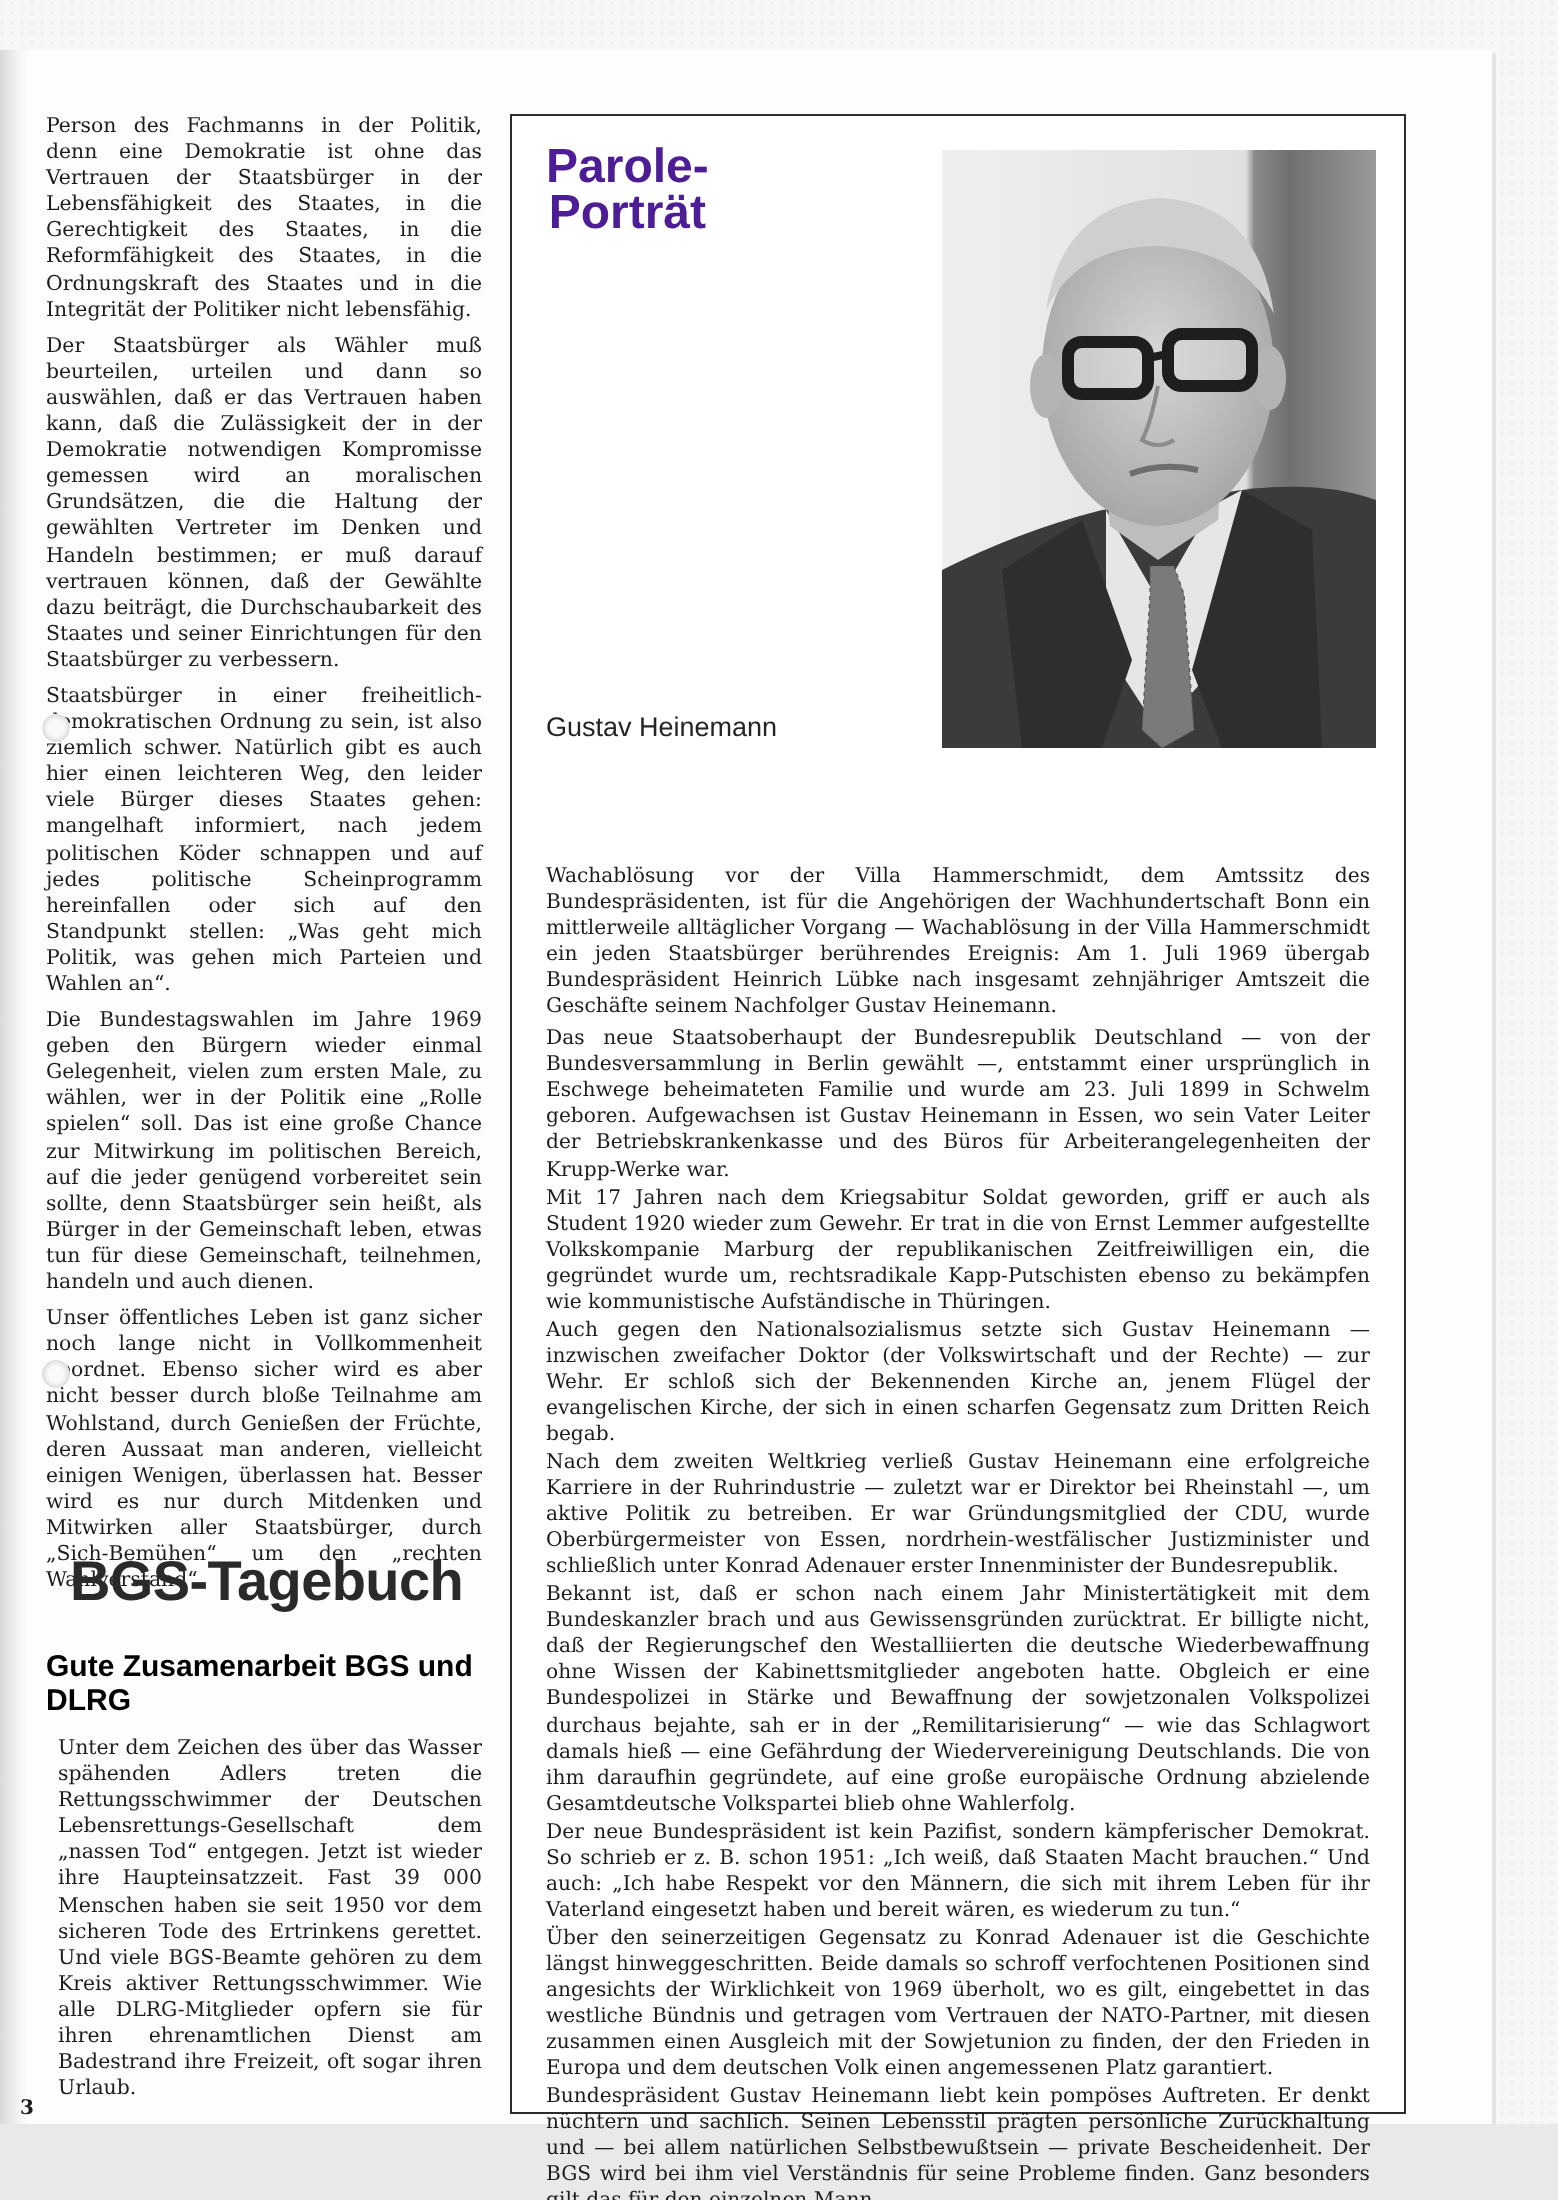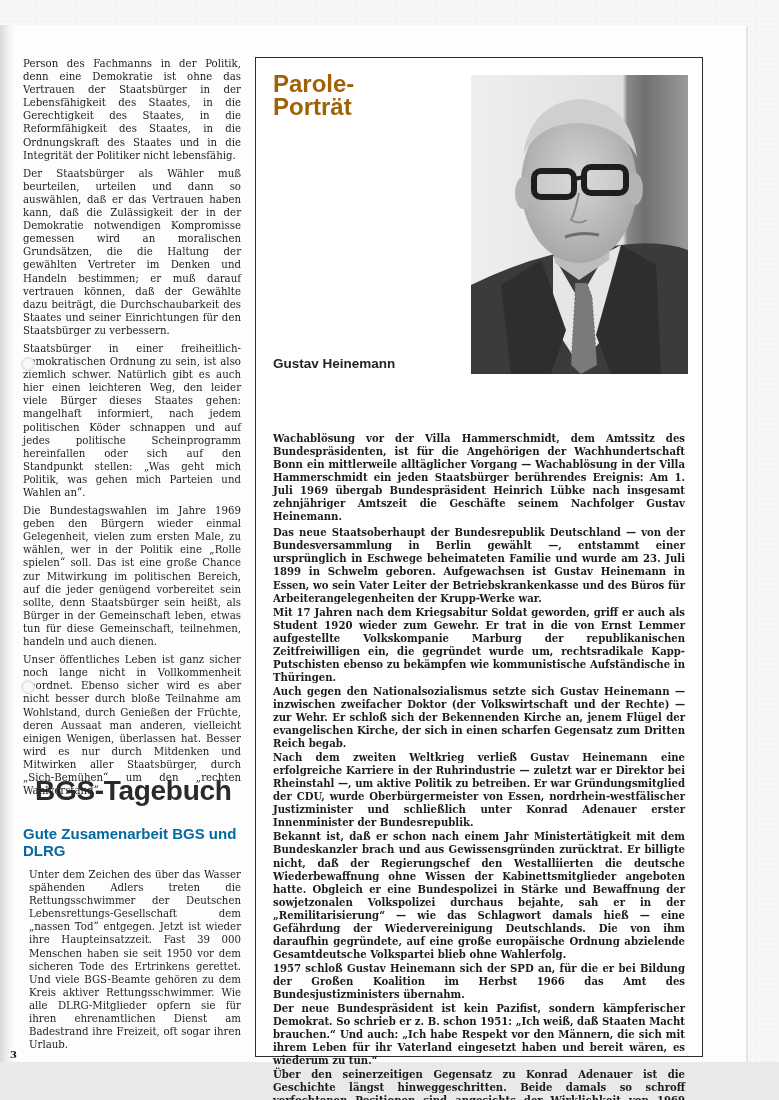--- a/index.html
+++ b/index.html
@@ -37,57 +37,58 @@
   .left-col p { margin: 0 0 5px 0; }
   .sec-title {
     position: absolute; left: 23px; top: 763px;
     font-family: "Liberation Sans", "DejaVu Sans", sans-serif;
     font-weight: bold; font-size: 28px; letter-spacing: -0.3px; color: #2a2a2a;
     margin: 12px;
   }
   .sub-title {
     position: absolute; left: 23px; top: 826px; width: 220px;
     font-family: "Liberation Sans", "DejaVu Sans", sans-serif;
-    font-weight: bold; font-size: 15px; line-height: 16.5px; color: #0369a1;
+    font-weight: bold; font-size: 15px; line-height: 16.5px; color: #000000;
     margin: 0;
   }
   .left-col-2 {
     position: absolute; left: 23px; top: 868px; width: 218px;
     font-size: 10.2px; line-height: 13.1px; text-align: justify;
   }
   .left-col-2 p { margin: 0 0 5px 6px; }
   .page-number {
     position: absolute; left: 10px; top: 1049px; font-size: 10px; font-weight: bold;
   }
   
   .portrait-box {
     position: absolute; left: 255px; top: 57px; width: 446px; height: 998px;
     border: 1.5px solid #2d2d2d; background: #fff;
   }
   .box-title {
     position: absolute; left: 17px; top: 14px;
     font-family: "Liberation Sans", "DejaVu Sans", sans-serif;
-    font-weight: bold; font-size: 24px; line-height: 23px; color: #a16207;
+    font-weight: bold; font-size: 24px; line-height: 23px; color: #4c1d95;
     margin: 0;
+    text-align: center;
   }
   .box-title span { display: block; }
   .photo {
     position: absolute; left: 215px; top: 17px; width: 217px; height: 299px;
     background: #e8e8e8; overflow: hidden;
   }
   .person-name {
     position: absolute; left: 17px; top: 298px;
     font-family: "Liberation Sans", "DejaVu Sans", sans-serif;
-    font-weight: bold; font-size: 13.5px; color: #242424; margin: 0;
+    font-weight: normal; font-size: 13.5px; color: #242424; margin: 0;
   }
   .box-body {
     position: absolute; left: 17px; top: 374px; width: 412px;
     font-size: 10.1px; line-height: 13.05px; text-align: justify;
   }
-  .box-body p { margin: 0 0 1px 0; font-weight: bold; }
+  .box-body p { margin: 0 0 1px 0; }
   .box-body p.first-gap { margin-bottom: 3px; }
   .dropcap-blot {
     position: absolute; width: 14px; height: 14px; border-radius: 50%;
     background: radial-gradient(circle, #fafafa 40%, #dcdcdc 70%, transparent 72%);
   }
 </style>
 </head>
 <body>
 
 <div class="scan-bg"></div>
@@ -166,19 +167,18 @@
 
   <h2 class="person-name">Gustav Heinemann</h2>
 
   <div class="box-body">
     <p class="first-gap">Wachablösung vor der Villa Hammerschmidt, dem Amtssitz des Bundespräsidenten, ist für die Angehörigen der Wachhundertschaft Bonn ein mittlerweile alltäglicher Vorgang — Wachablösung in der Villa Hammerschmidt ein jeden Staatsbürger berührendes Ereignis: Am 1. Juli 1969 übergab Bundespräsident Heinrich Lübke nach insgesamt zehnjähriger Amtszeit die Geschäfte seinem Nachfolger Gustav Heinemann.</p>
     <p>Das neue Staatsoberhaupt der Bundesrepublik Deutschland — von der Bundesversammlung in Berlin gewählt —, entstammt einer ursprünglich in Eschwege beheimateten Familie und wurde am 23. Juli 1899 in Schwelm geboren. Aufgewachsen ist Gustav Heinemann in Essen, wo sein Vater Leiter der Betriebskrankenkasse und des Büros für Arbeiterangelegenheiten der Krupp-Werke war.</p>
     <p>Mit 17 Jahren nach dem Kriegsabitur Soldat geworden, griff er auch als Student 1920 wieder zum Gewehr. Er trat in die von Ernst Lemmer aufgestellte Volkskompanie Marburg der republikanischen Zeitfreiwilligen ein, die gegründet wurde um, rechtsradikale Kapp-Putschisten ebenso zu bekämpfen wie kommunistische Aufständische in Thüringen.</p>
     <p>Auch gegen den Nationalsozialismus setzte sich Gustav Heinemann — inzwischen zweifacher Doktor (der Volkswirtschaft und der Rechte) — zur Wehr. Er schloß sich der Bekennenden Kirche an, jenem Flügel der evangelischen Kirche, der sich in einen scharfen Gegensatz zum Dritten Reich begab.</p>
     <p>Nach dem zweiten Weltkrieg verließ Gustav Heinemann eine erfolgreiche Karriere in der Ruhrindustrie — zuletzt war er Direktor bei Rheinstahl —, um aktive Politik zu betreiben. Er war Gründungsmitglied der CDU, wurde Oberbürgermeister von Essen, nordrhein-westfälischer Justizminister und schließlich unter Konrad Adenauer erster Innenminister der Bundesrepublik.</p>
     <p>Bekannt ist, daß er schon nach einem Jahr Ministertätigkeit mit dem Bundeskanzler brach und aus Gewissensgründen zurücktrat. Er billigte nicht, daß der Regierungschef den Westalliierten die deutsche Wiederbewaffnung ohne Wissen der Kabinettsmitglieder angeboten hatte. Obgleich er eine Bundespolizei in Stärke und Bewaffnung der sowjetzonalen Volkspolizei durchaus bejahte, sah er in der „Remilitarisierung“ — wie das Schlagwort damals hieß — eine Gefährdung der Wiedervereinigung Deutschlands. Die von ihm daraufhin gegründete, auf eine große europäische Ordnung abzielende Gesamtdeutsche Volkspartei blieb ohne Wahlerfolg.</p>
-    <p>1957 schloß Gustav Heinemann sich der SPD an, für die er bei Bildung der Großen Koalition im Herbst 1966 das Amt des Bundesjustizministers übernahm.</p>
     <p>Der neue Bundespräsident ist kein Pazifist, sondern kämpferischer Demokrat. So schrieb er z. B. schon 1951: „Ich weiß, daß Staaten Macht brauchen.“ Und auch: „Ich habe Respekt vor den Männern, die sich mit ihrem Leben für ihr Vaterland eingesetzt haben und bereit wären, es wiederum zu tun.“</p>
     <p>Über den seinerzeitigen Gegensatz zu Konrad Adenauer ist die Geschichte längst hinweggeschritten. Beide damals so schroff verfochtenen Positionen sind angesichts der Wirklichkeit von 1969 überholt, wo es gilt, eingebettet in das westliche Bündnis und getragen vom Vertrauen der NATO-Partner, mit diesen zusammen einen Ausgleich mit der Sowjetunion zu finden, der den Frieden in Europa und dem deutschen Volk einen angemessenen Platz garantiert.</p>
     <p>Bundespräsident Gustav Heinemann liebt kein pompöses Auftreten. Er denkt nüchtern und sachlich. Seinen Lebensstil prägten persönliche Zurückhaltung und — bei allem natürlichen Selbstbewußtsein — private Bescheidenheit. Der BGS wird bei ihm viel Verständnis für seine Probleme finden. Ganz besonders gilt das für den einzelnen Mann.</p>
 
   </div>
 </div>
 
 </body></html>

